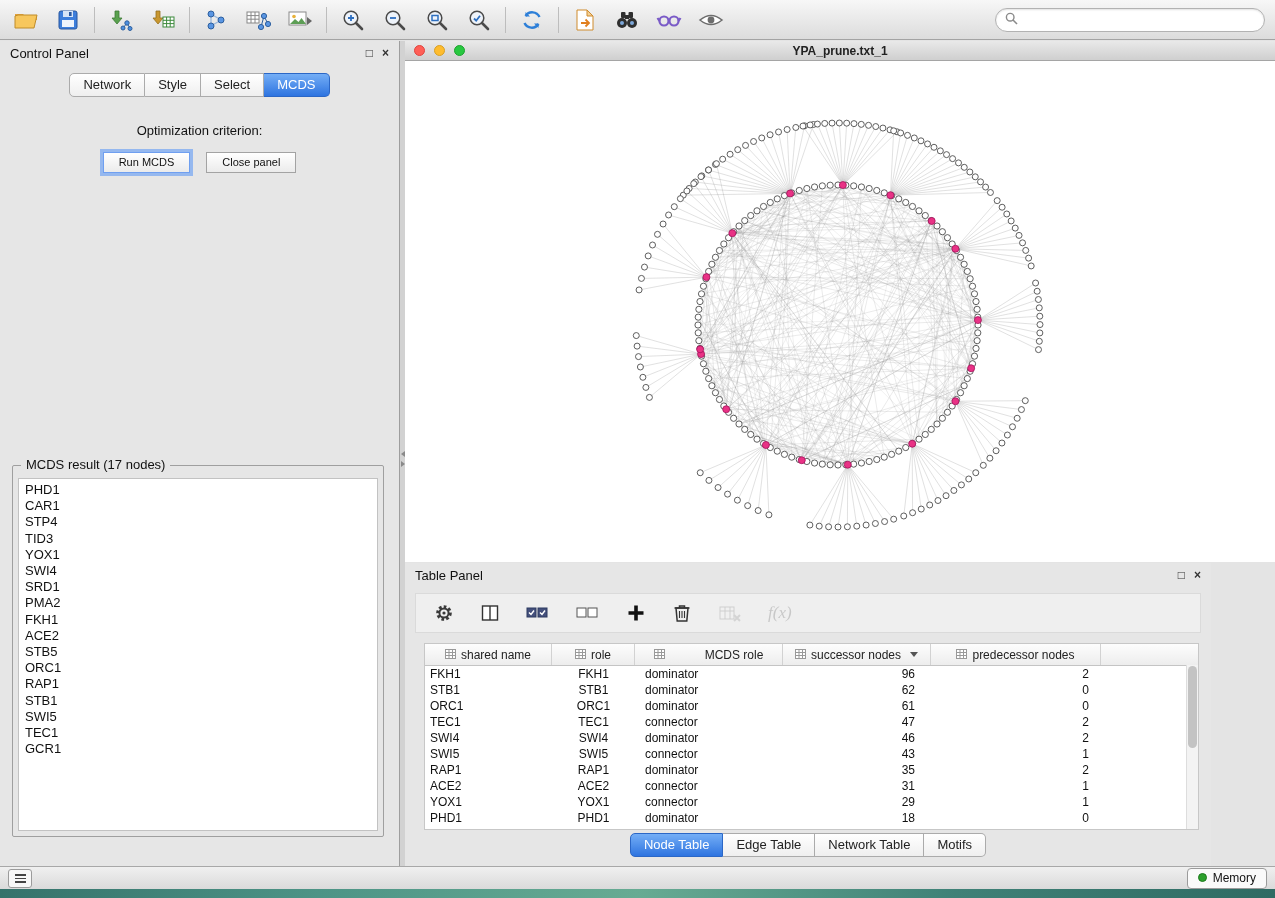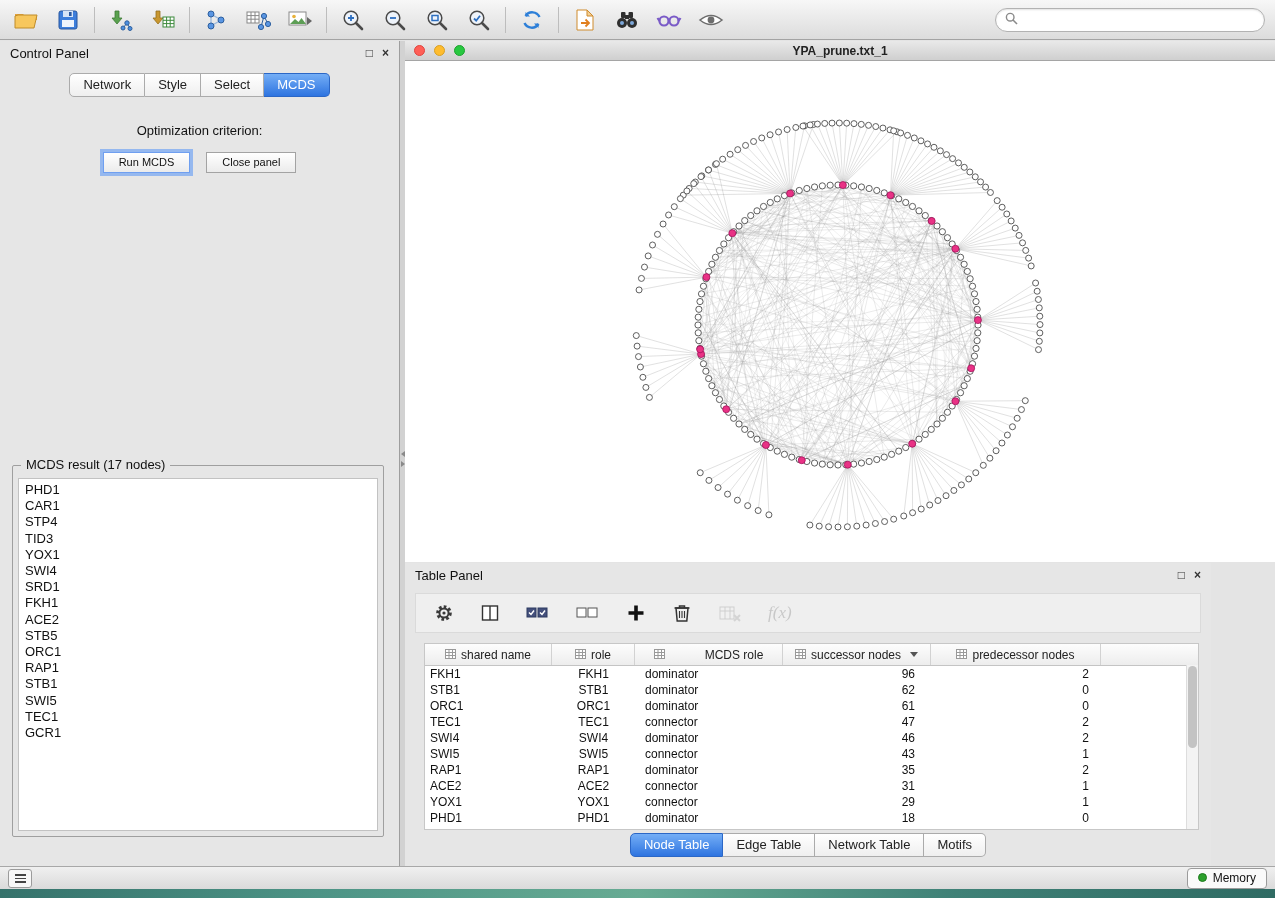--- a/index.html
+++ b/index.html
@@ -310,20 +310,21 @@
   <div id="result-group">
     <div id="result-legend">MCDS result (17 nodes)</div>
     <div id="result-list">
         <div class="mcds-item">PHD1</div>
         <div class="mcds-item">CAR1</div>
         <div class="mcds-item">STP4</div>
         <div class="mcds-item">TID3</div>
         <div class="mcds-item">YOX1</div>
         <div class="mcds-item">SWI4</div>
         <div class="mcds-item">SRD1</div>
+        <div class="mcds-item">PMA2</div>
         <div class="mcds-item">FKH1</div>
         <div class="mcds-item">ACE2</div>
         <div class="mcds-item">STB5</div>
         <div class="mcds-item">ORC1</div>
         <div class="mcds-item">RAP1</div>
         <div class="mcds-item">STB1</div>
         <div class="mcds-item">SWI5</div>
         <div class="mcds-item">TEC1</div>
         <div class="mcds-item">GCR1</div>
       </div>

